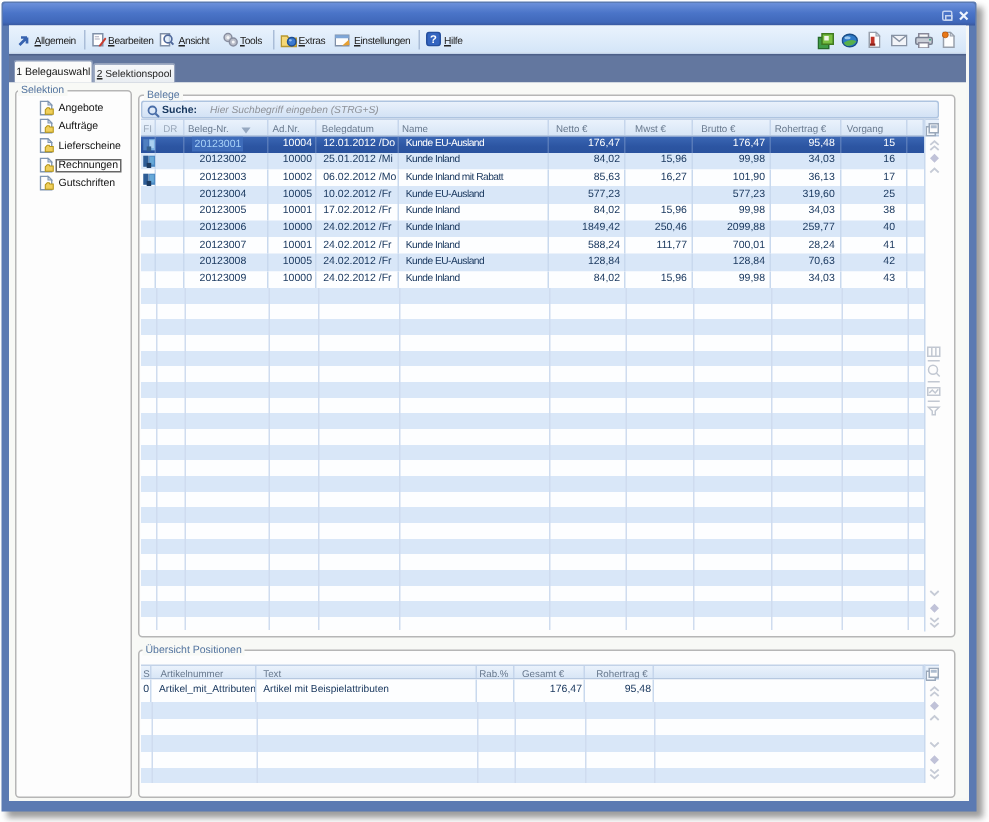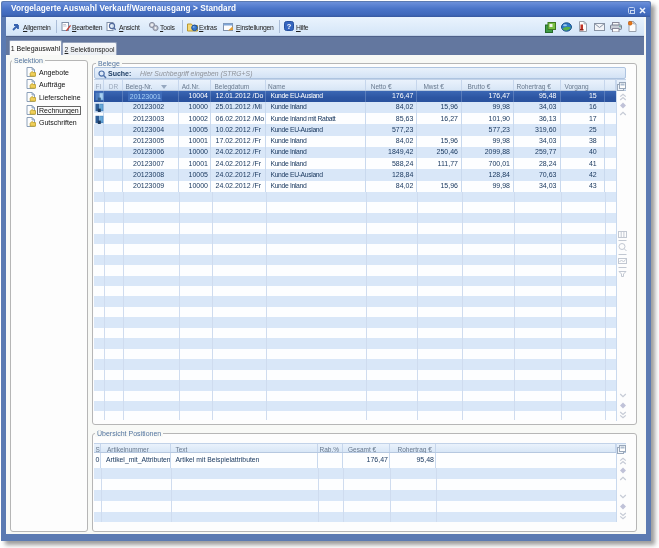--- a/index.html
+++ b/index.html
@@ -47,21 +47,20 @@
 .vl { position:absolute; top:0; bottom:0; width:1px; background:#cfdcef; }
 .stripes { position:absolute; background:repeating-linear-gradient(180deg,#d9e7f8 0px,#d9e7f8 10.45px,#fdfeff 10.45px,#fdfeff 20.9px); }
 .stripes2 { position:absolute; background:repeating-linear-gradient(180deg,#d9e7f8 0px,#d9e7f8 11px,#fdfeff 11px,#fdfeff 22px); }
 svg { display:block; }
 </style>
 </head>
 <body>
 <div class="page">
  <div class="win">
   <div class="titlebar">
-    <div class="title">Vorgelagerte Auswahl Verkauf/Warenausgang &gt; Standard</div>
     <div class="wbtn restore"></div>
     <svg class="wbtn" style="right:4px; top:4.5px;" width="7" height="7" viewBox="0 0 7 7">
           <path d="M1 1 L6 6 M6 1 L1 6" stroke="#eef3fd" stroke-width="1.5"></path>
         </svg>
   </div>
   <div class="inner"></div>
  </div>
 
  <div class="toolbar"></div>
  <div id="tbuttons">

